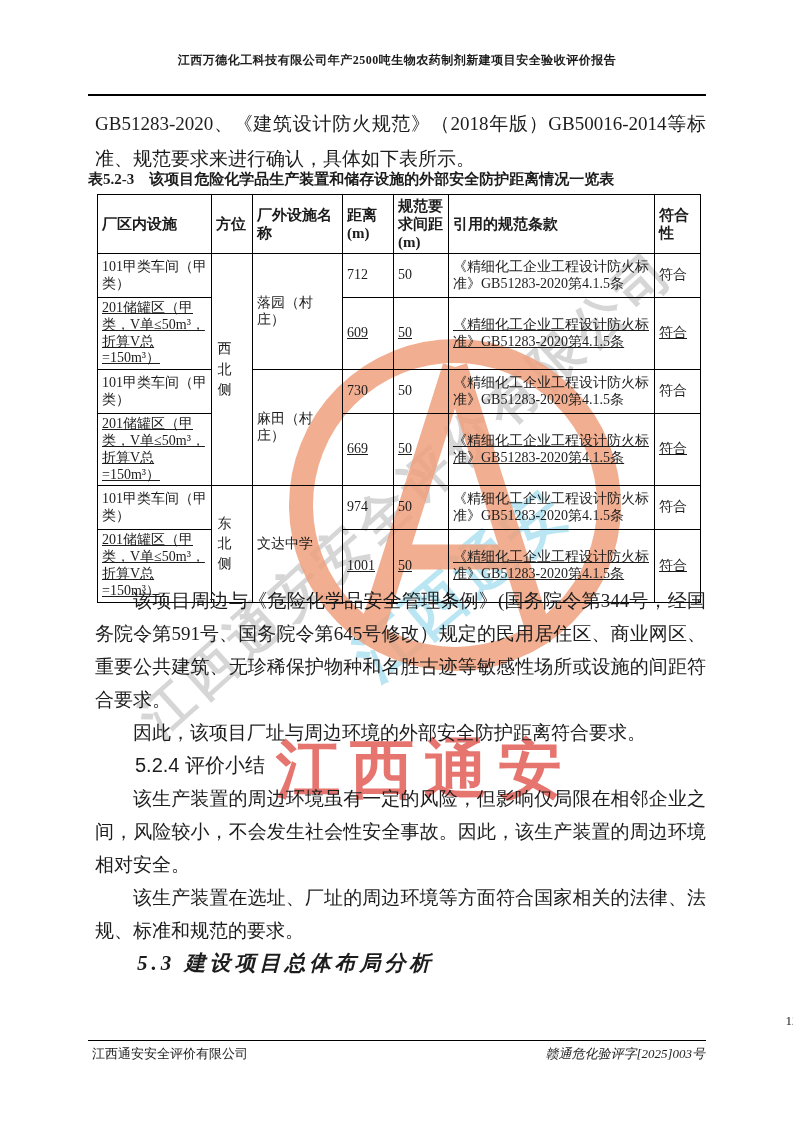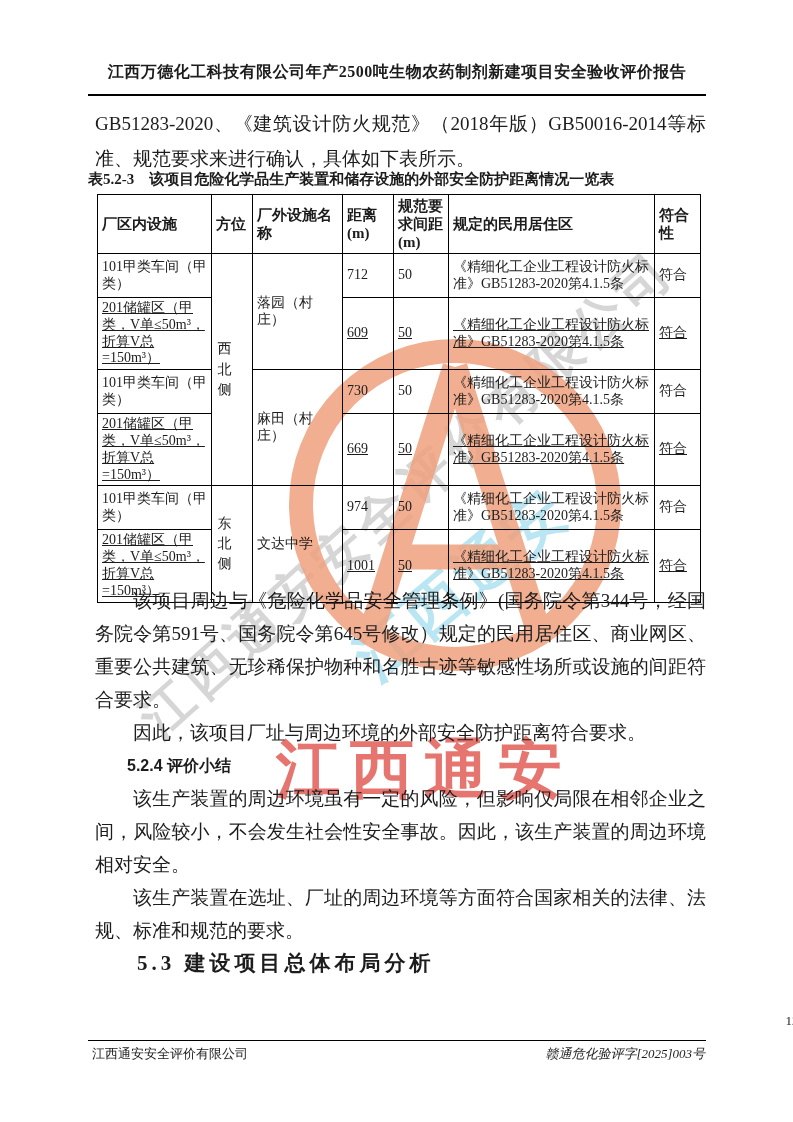--- a/index.html
+++ b/index.html
@@ -24,22 +24,22 @@
     color:rgba(70,190,220,0.38);
   }
   .wm-red {
     left:276px; top:726px;
     font-family:"Liberation Sans", sans-serif;
     font-size:64px; font-weight:bold; letter-spacing:10px;
     color:rgba(219,58,50,0.70);
   }
   
   .doc-header {
-    position:absolute; z-index:2; top:62px; left:88px; width:618px;
-    text-align:center; font-size:16px; font-weight:bold; letter-spacing:0.5px;
+    position:absolute; z-index:2; top:52px; left:88px; width:618px;
+    text-align:center; font-size:12px; font-weight:bold; letter-spacing:0.5px;
   }
   .header-rule { position:absolute; z-index:2; top:94px; left:88px; width:618px; border-top:2px solid #000; }
   .page-num { position:absolute; z-index:2; top:1013px; left:12px; width:100%; text-align:right; font-size:13px; }
   .footer-rule { position:absolute; z-index:2; top:1040px; left:88px; width:618px; border-top:1.5px solid #000; }
   .footer-left  { position:absolute; z-index:2; top:1045px; left:92px;  font-size:13px; }
   .footer-right { position:absolute; z-index:2; top:1045px; right:88px; font-size:13px;font-style:italic; }
   
   .para1 {
     position:absolute; z-index:2; top:106px; left:95px; width:611px;
     font-size:19px; line-height:35px; text-align:justify;
@@ -48,24 +48,24 @@
     position:absolute; z-index:2; top:170px; left:88px; width:618px;
     text-align:left; font-size:15px; font-weight:bold;
   }
   .flow {
     position:absolute; z-index:2; top:584px; left:95px; width:611px;
     font-size:19px; line-height:33px; text-align:justify;
   }
   .flow p { margin:0; text-indent:2em; }
   .h524 {
     margin:0; font-family:"Liberation Sans", sans-serif;
-    font-weight:bold; font-size:16px; line-height:33px; text-indent:0;
+    font-weight:normal; font-size:20px; line-height:33px; text-indent:0;
   }
   .h53 {
-    margin:8px 0 0 0; font-weight:bold; 
+    margin:8px 0 0 0; font-weight:bold; font-style:italic;
     font-size:21px; line-height:33px; letter-spacing:4px; text-indent:0;
   }
   
   table.safety {
     position:absolute; z-index:2; top:194px; left:97px; width:604px;
     border-collapse:collapse; table-layout:fixed; background:transparent;
   }
   table.safety th, table.safety td {
     border:1px solid #000; font-size:14px; line-height:1.2;
     padding:2px 4px; vertical-align:middle; overflow:hidden;
@@ -111,21 +111,21 @@
         <col style="width:206px">
         <col style="width:46px">
     </colgroup>
     <thead>
       <tr class="h-head">
         <th>厂区内设施</th>
         <th class="c">方位</th>
         <th>厂外设施名称</th>
         <th class="c">距离(m)</th>
         <th class="c">规范要求间距(m)</th>
-        <th>规定的民用居住区</th>
+        <th>引用的规范条款</th>
         <th class="c">符合性</th>
       </tr>
     </thead>
     <tbody>
       <tr class="h-small">
         <td>101甲类车间（甲类）</td>
         <td class="c" rowspan="4"><span class="vtext">西北侧</span></td>
         <td rowspan="2">落园（村庄）</td>
         <td class="num">712</td>
         <td class="num">50</td>

